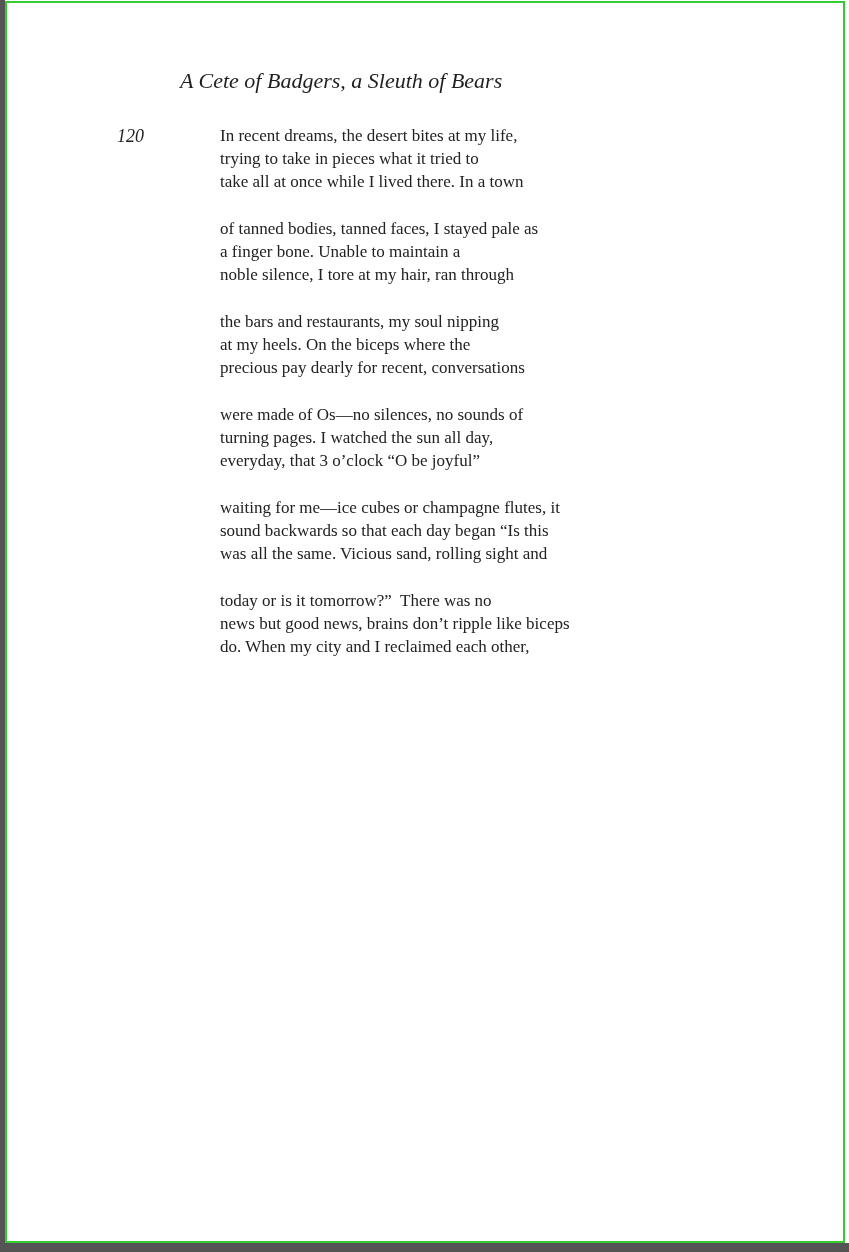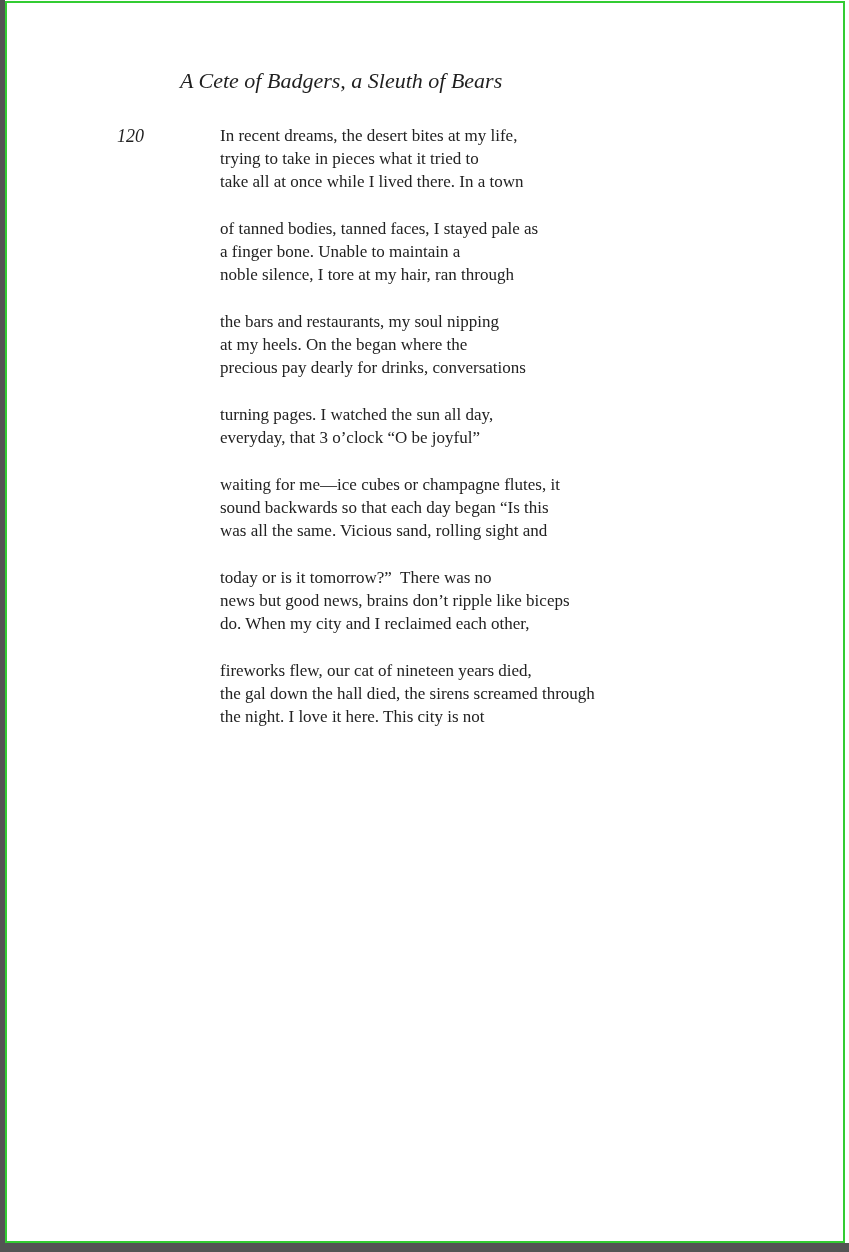--- a/index.html
+++ b/index.html
@@ -98,40 +98,36 @@
             <div class="line">trying to take in pieces what it tried to</div>
             <div class="line">take all at once while I lived there. In a town</div>
           </div>
           <div class="stanza">
             <div class="line">of tanned bodies, tanned faces, I stayed pale as</div>
             <div class="line">a finger bone. Unable to maintain a</div>
             <div class="line">noble silence, I tore at my hair, ran through</div>
           </div>
           <div class="stanza">
             <div class="line">the bars and restaurants, my soul nipping</div>
-            <div class="line">at my heels. On the began where the</div>
-            <div class="line">precious pay dearly for drinks, conversations</div>
+            <div class="line">at my heels. On the biceps where the</div>
+            <div class="line">precious pay dearly for recent, conversations</div>
           </div>
           <div class="stanza">
+            <div class="line">were made of Os—no silences, no sounds of</div>
             <div class="line">turning pages. I watched the sun all day,</div>
             <div class="line">everyday, that 3 o’clock “O be joyful”</div>
           </div>
           <div class="stanza">
             <div class="line">waiting for me—ice cubes or champagne flutes, it</div>
             <div class="line">sound backwards so that each day began “Is this</div>
             <div class="line">was all the same. Vicious sand, rolling sight and</div>
           </div>
           <div class="stanza">
             <div class="line">today or is it tomorrow?”  There was no</div>
             <div class="line">news but good news, brains don’t ripple like biceps</div>
             <div class="line">do. When my city and I reclaimed each other,</div>
           </div>
-          <div class="stanza">
-            <div class="line">fireworks flew, our cat of nineteen years died,</div>
-            <div class="line">the gal down the hall died, the sirens screamed through</div>
-            <div class="line">the night. I love it here. This city is not</div>
-          </div>
         </div>
     </div>
   </div>
 
   <div class="green-frame"></div>
 </div>
 
 </body></html>

